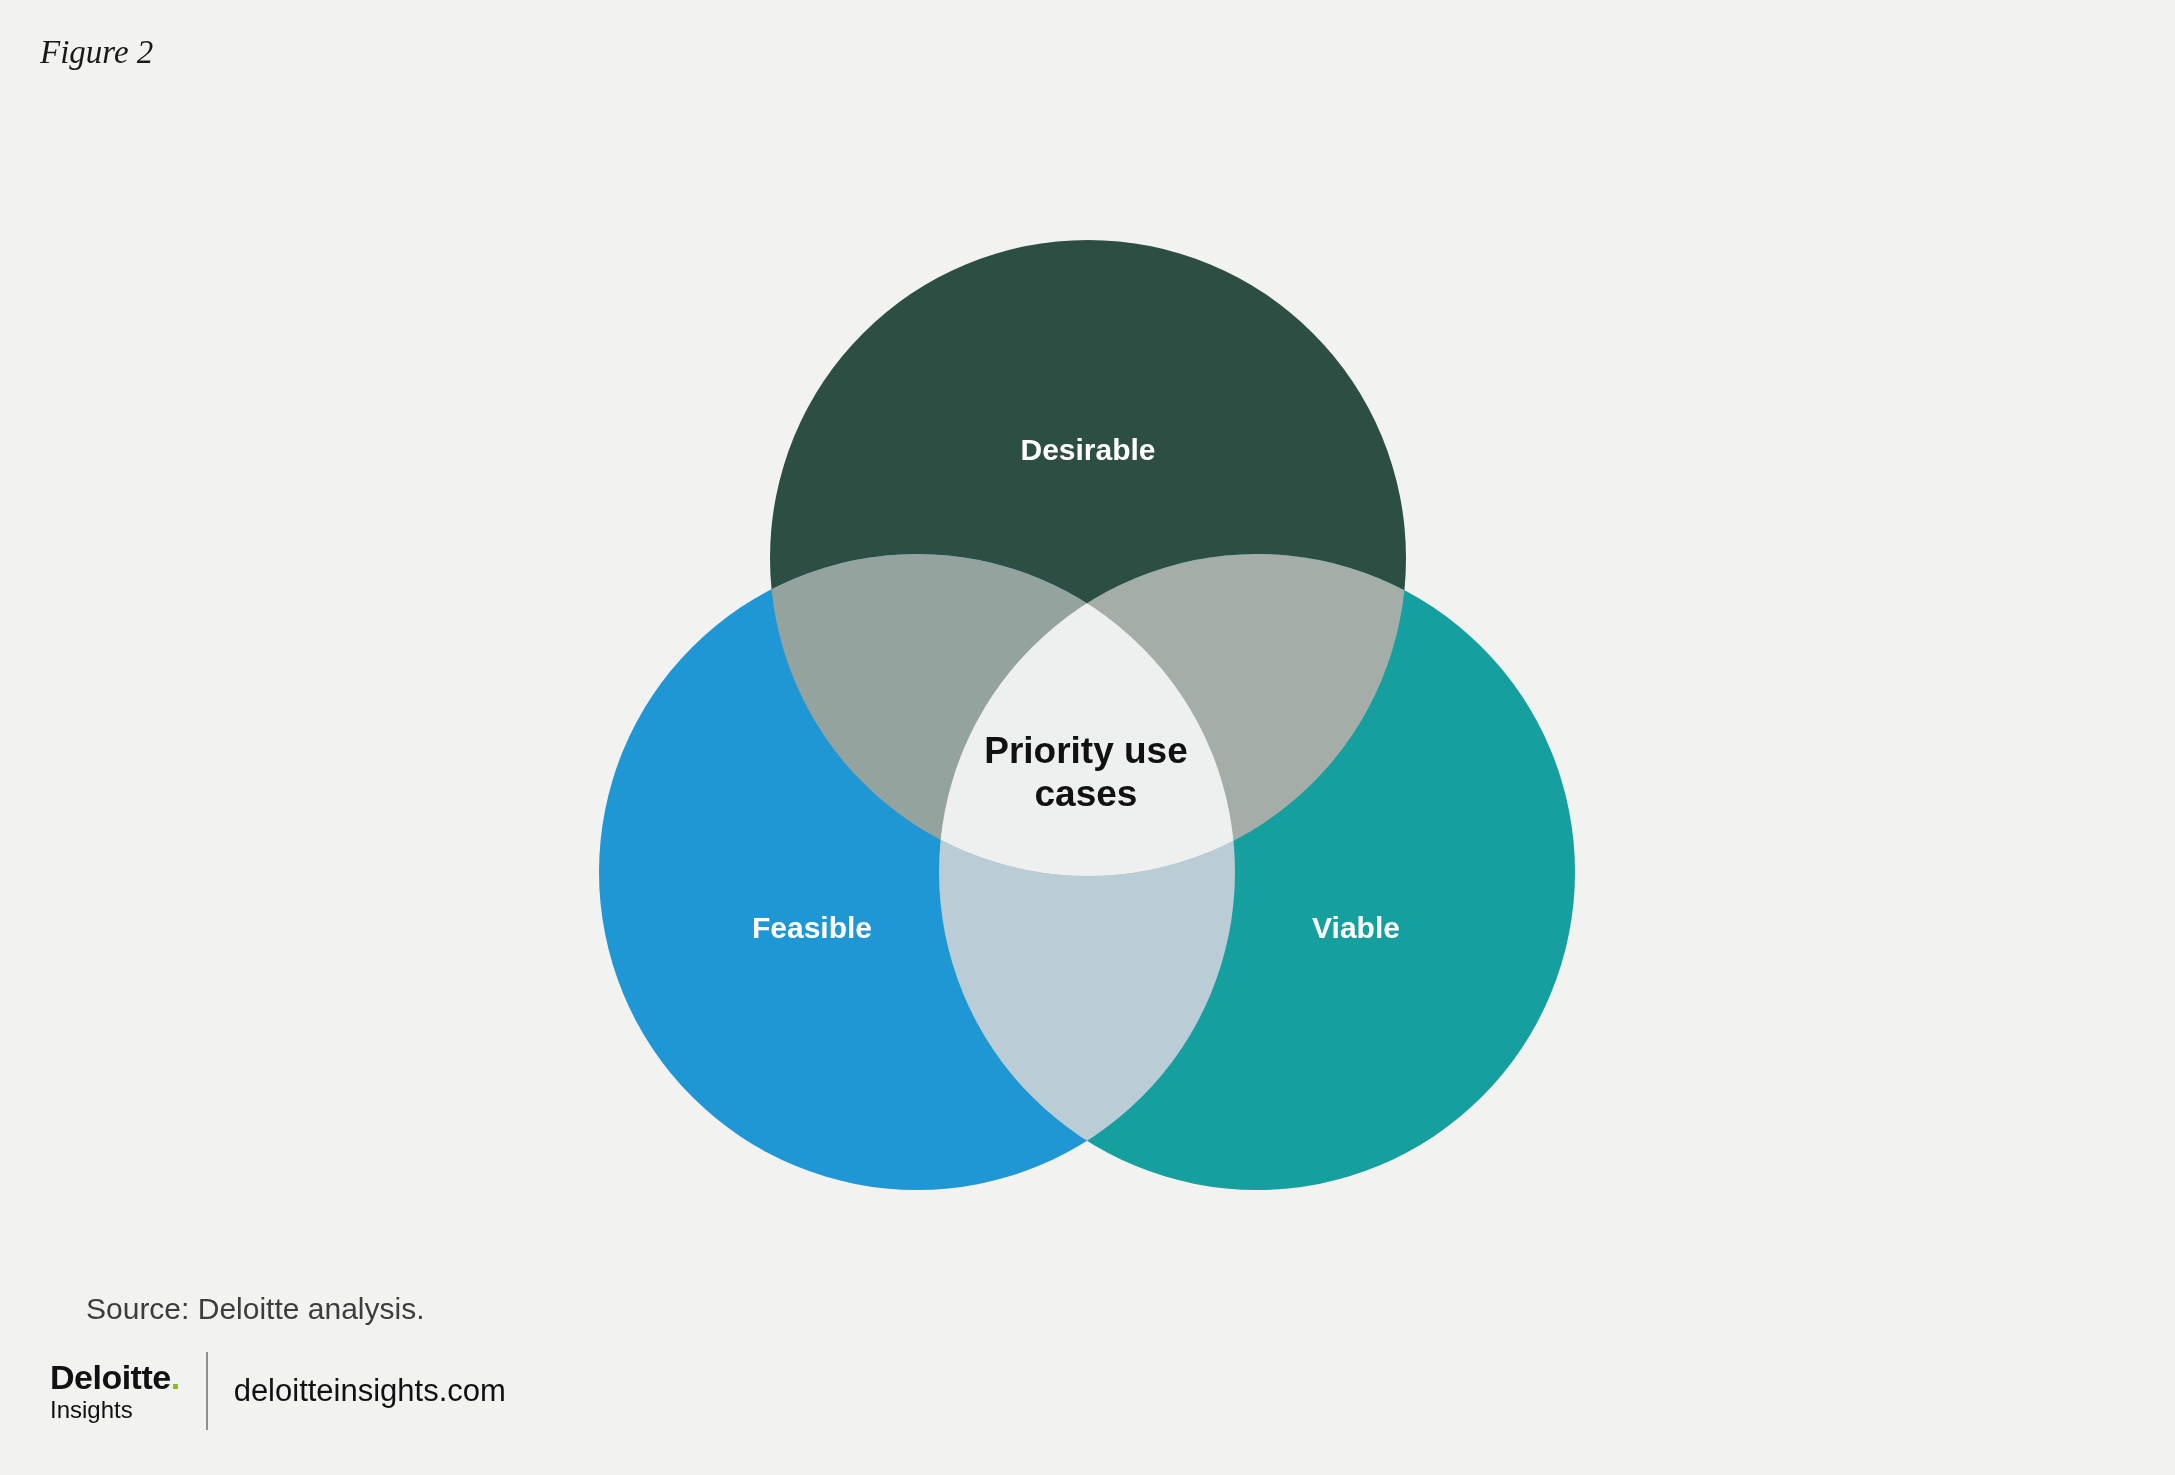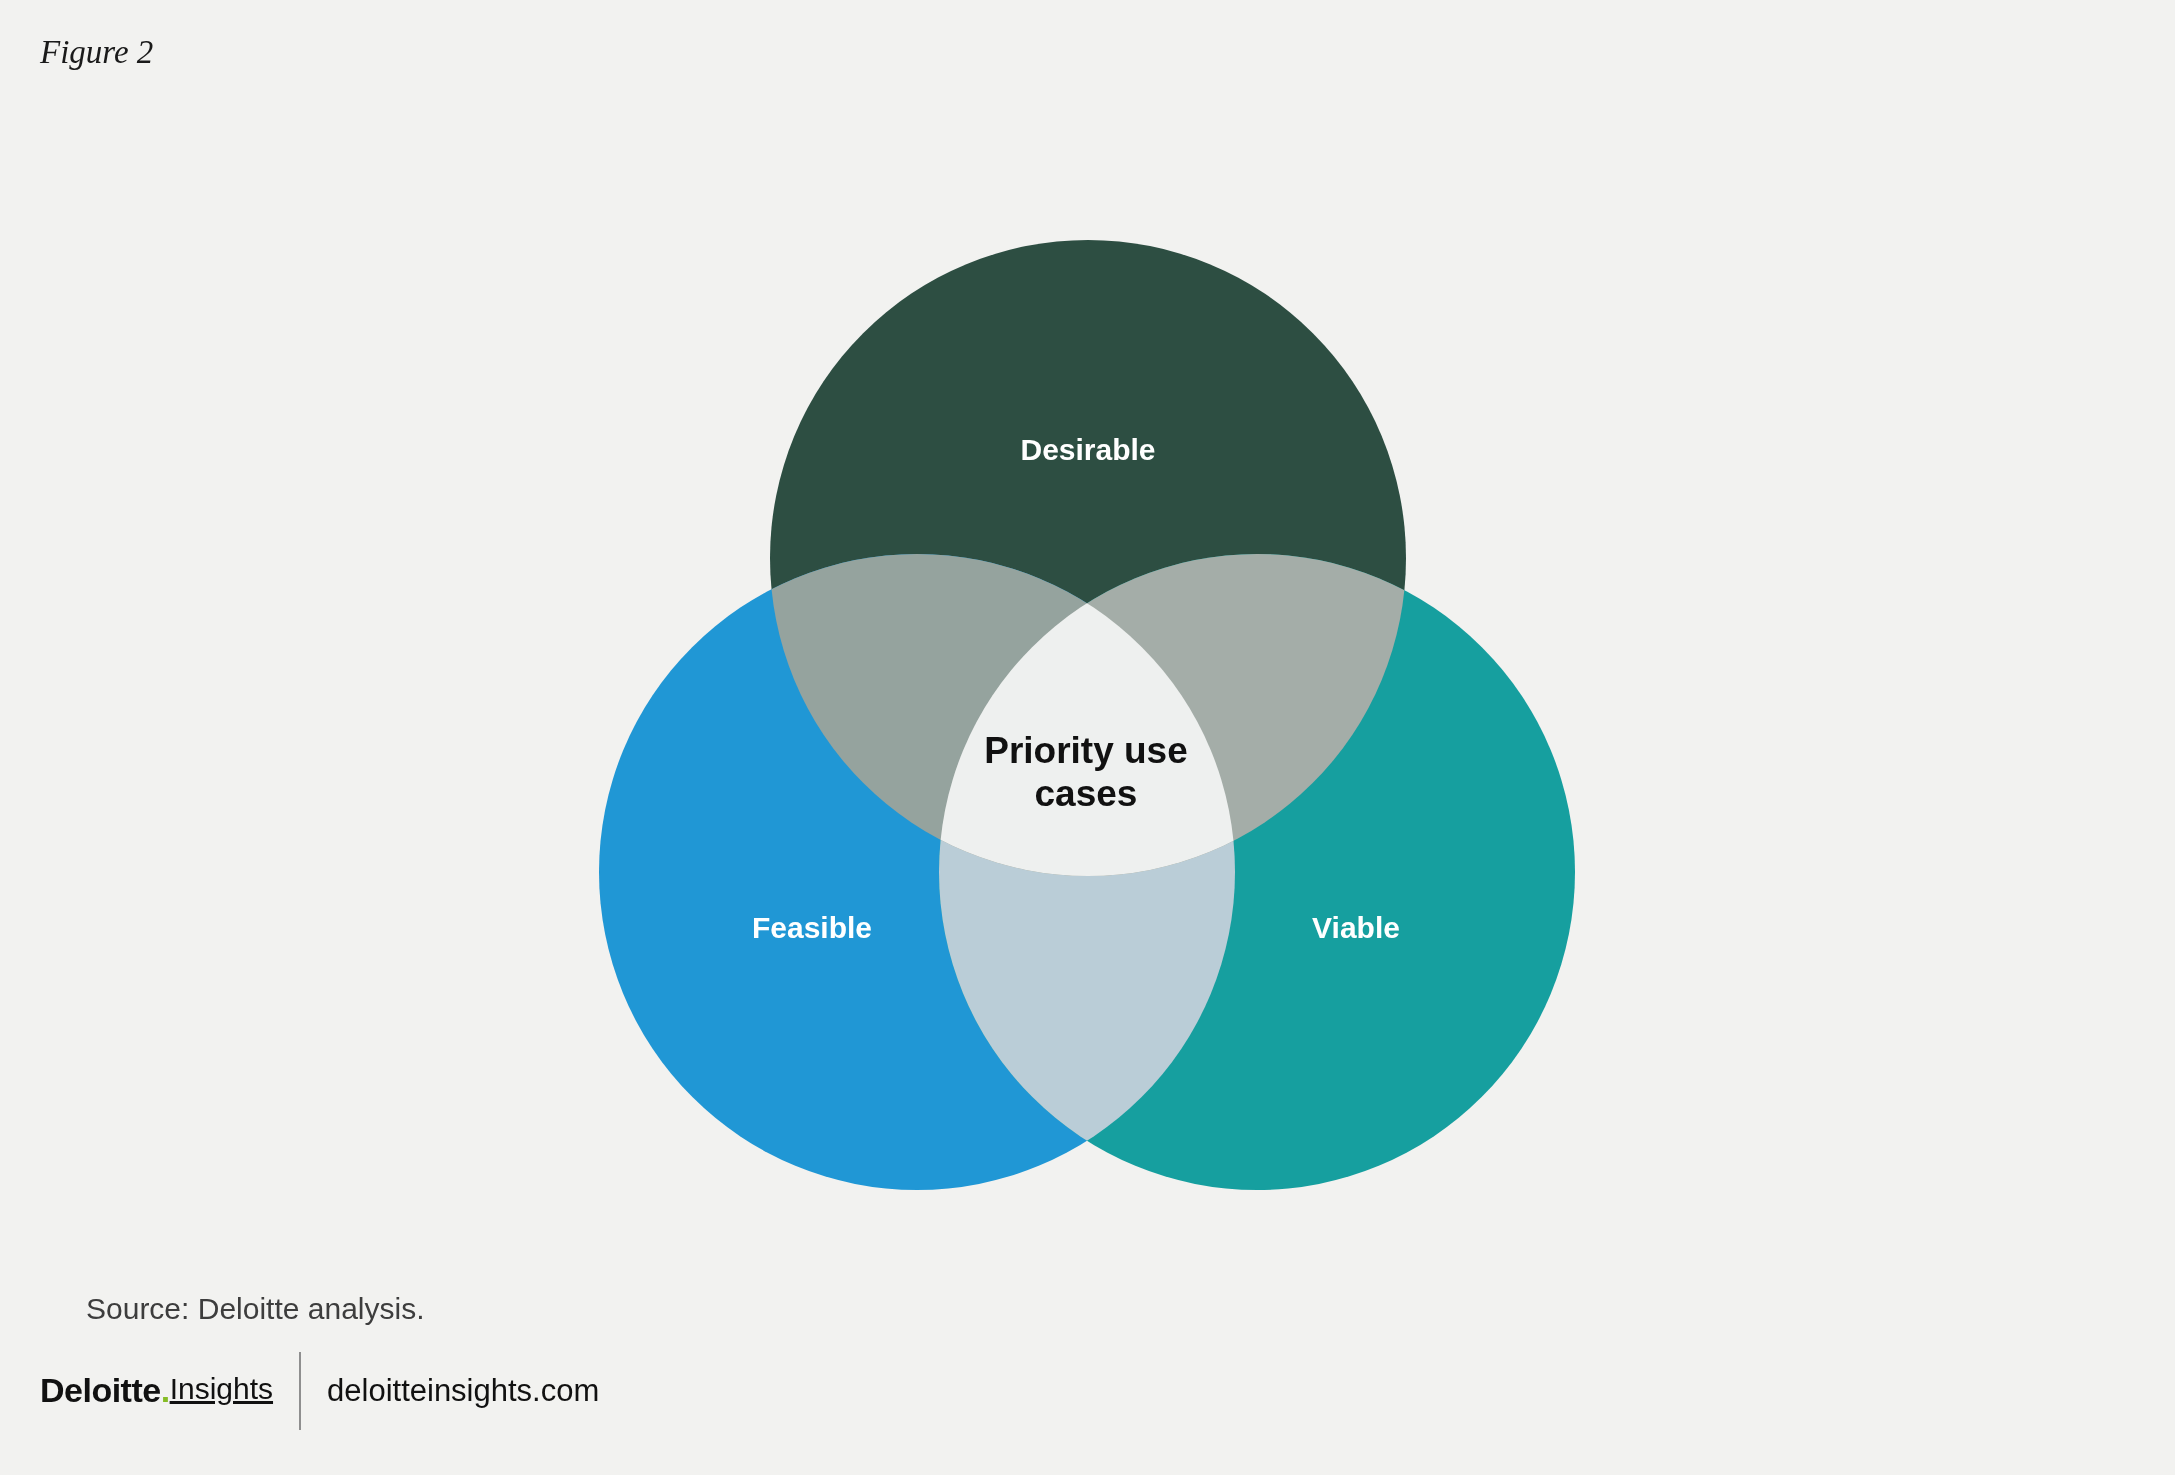--- a/index.html
+++ b/index.html
@@ -91,34 +91,35 @@
   .footer {
     position: absolute;
     left: 40px;
     top: 1352px;
     display: flex;
     align-items: center;
     gap: 26px;
   }
   .logo {
     display: flex;
+    flex-direction: column;
     line-height: 1.1;
+    margin-left: 10px;
   }
   .logo-name {
     font-size: 34px;
     font-weight: bold;
     letter-spacing: -0.5px;
     color: var(--footer-text);
     white-space: nowrap;
   }
   .logo-dot { color: var(--deloitte-green); }
   .logo-sub {
-    font-size: 30px;
+    font-size: 24px;
     color: var(--footer-text);
-    text-decoration: underline;
   }
   .footer-divider {
     width: 2px;
     height: 78px;
     background: var(--divider);
   }
   .footer-website {
     font-size: 31px;
     color: var(--footer-text);
     text-decoration: none;

